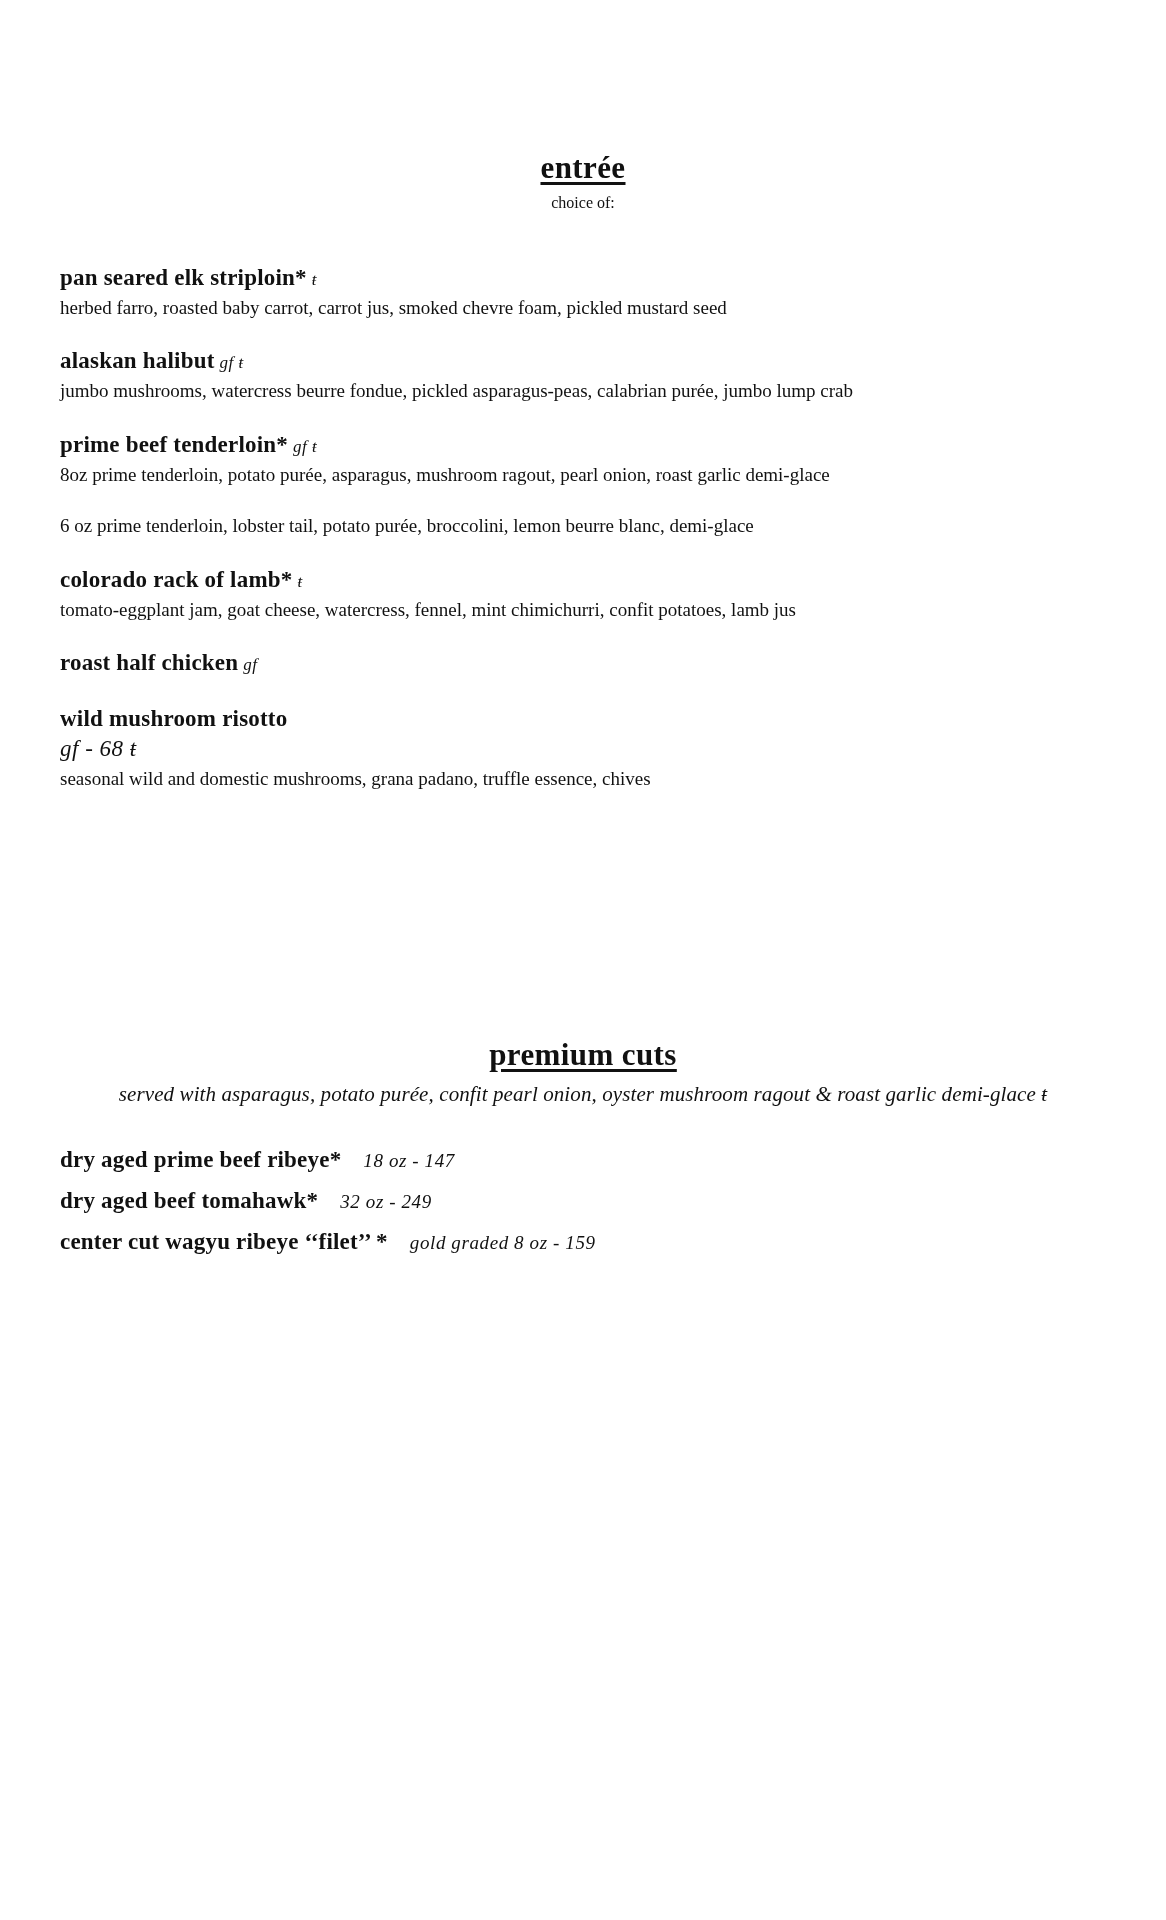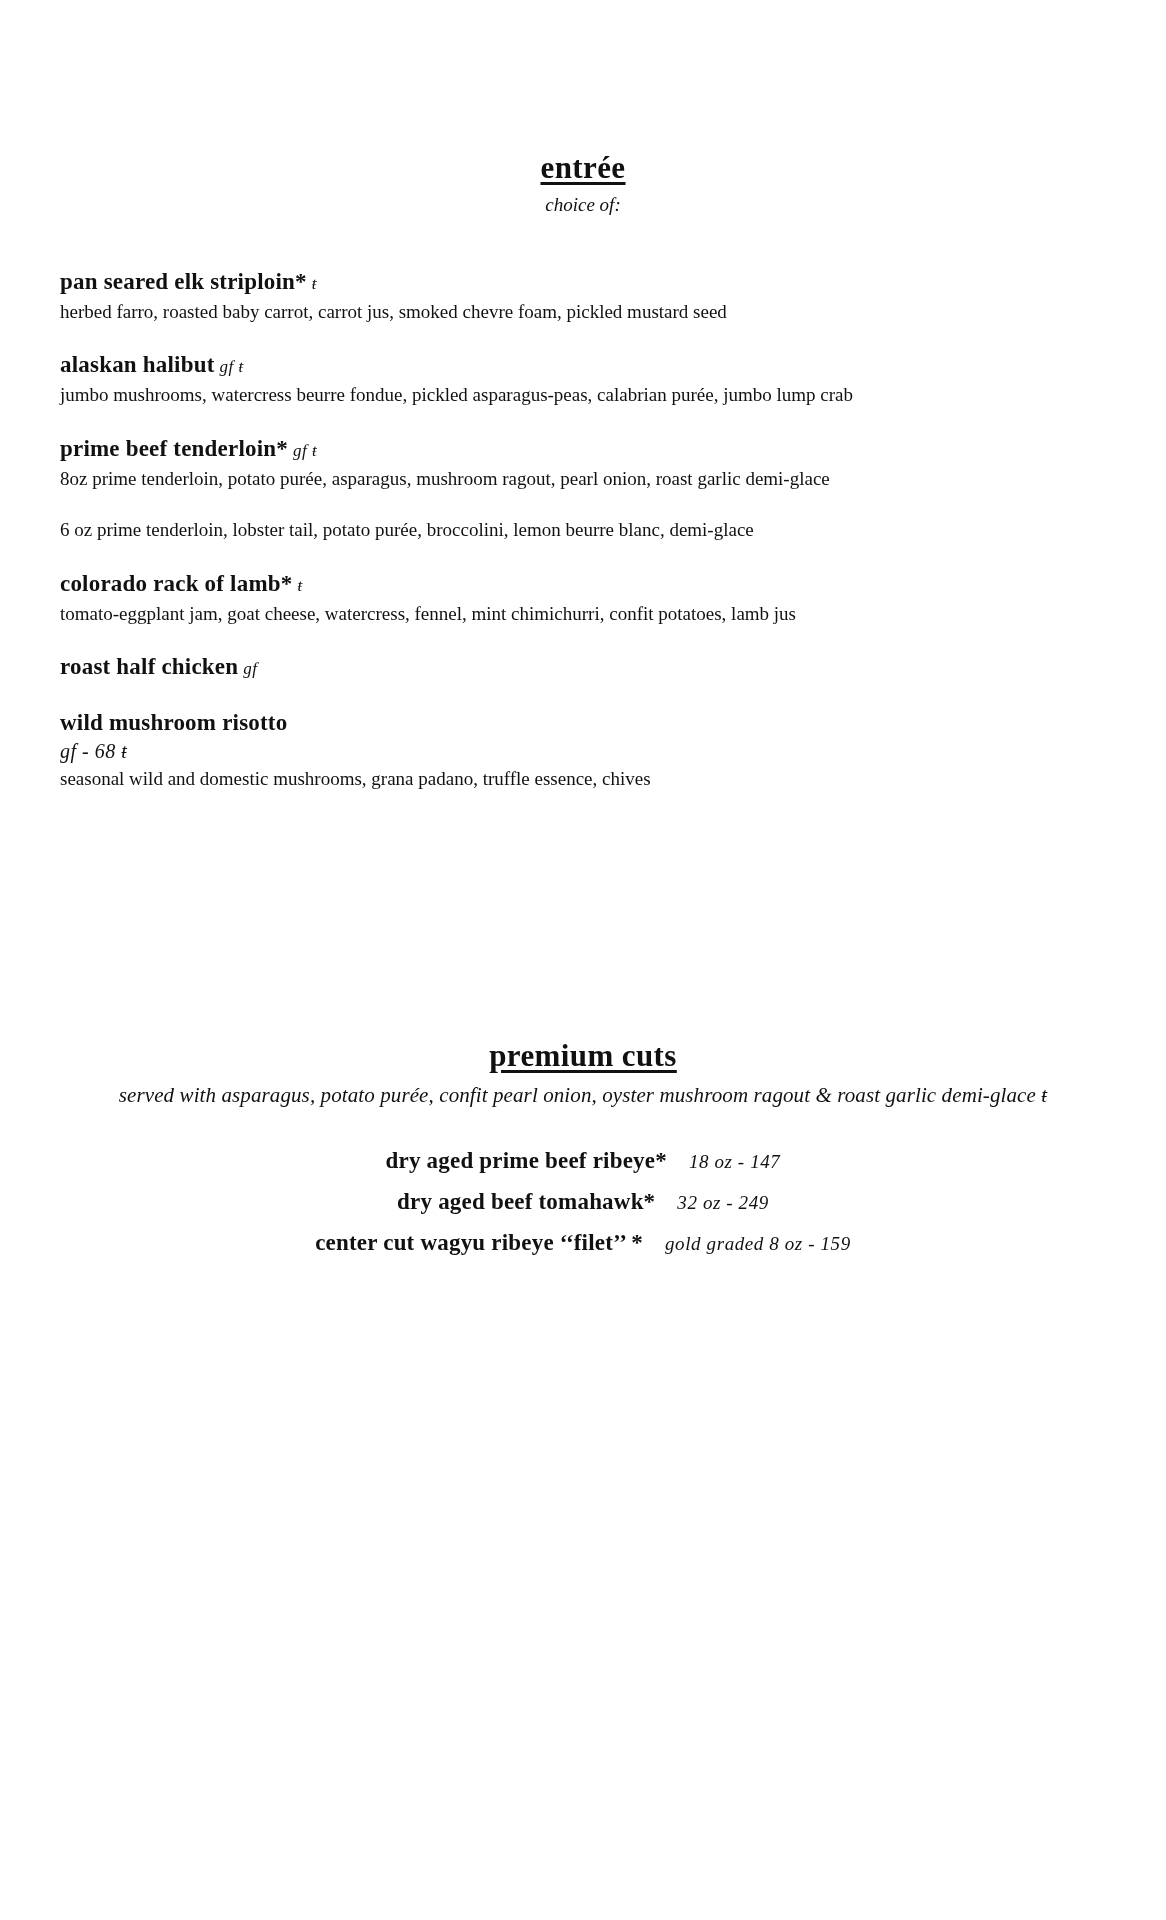--- a/index.html
+++ b/index.html
@@ -30,22 +30,21 @@
   }
   .section-title {
     font-size: 31px;
     font-weight: bold;
     letter-spacing: 0.4px;
     text-decoration: underline;
     text-underline-offset: 4px;
     margin: 0;
   }
   .section-subtitle {
-    font-size: 19px;
-    font-style: italic;
+    font-size: 16px;
     margin: 8px 0 0 0;
   }
 
   .dish-list {
     margin-top: 52px;
   }
   .dish {
     margin-bottom: 27px;
     text-align: left;
   }
@@ -57,21 +56,21 @@
   }
   .dish-tag {
     font-size: 17px;
     font-weight: normal;
     font-style: italic;
     letter-spacing: 0.5px;
     padding-left: 5px;
   }
   .dish-tag-line {
     display: block;
-    font-size: 20px;
+    font-size: 23px;
     font-style: italic;
     font-weight: normal;
     letter-spacing: 0.5px;
     margin-top: 1px;
   }
   .dish-desc {
     font-size: 19px;
     line-height: 1.3;
     margin-top: 3px;
   }
@@ -90,21 +89,21 @@
     font-size: 21px;
     font-style: italic;
     margin-top: 9px;
     letter-spacing: 0.1px;
   }
   .cuts {
     margin-top: 40px;
   }
   .cut-row {
     margin-bottom: 15px;
-    text-align: center;
+    text-align: left;
     white-space: nowrap;
   }
   .cut-name {
     font-size: 23px;
     font-weight: bold;
     letter-spacing: 0.2px;
   }
   .cut-price {
     font-size: 19px;
     font-style: italic;

